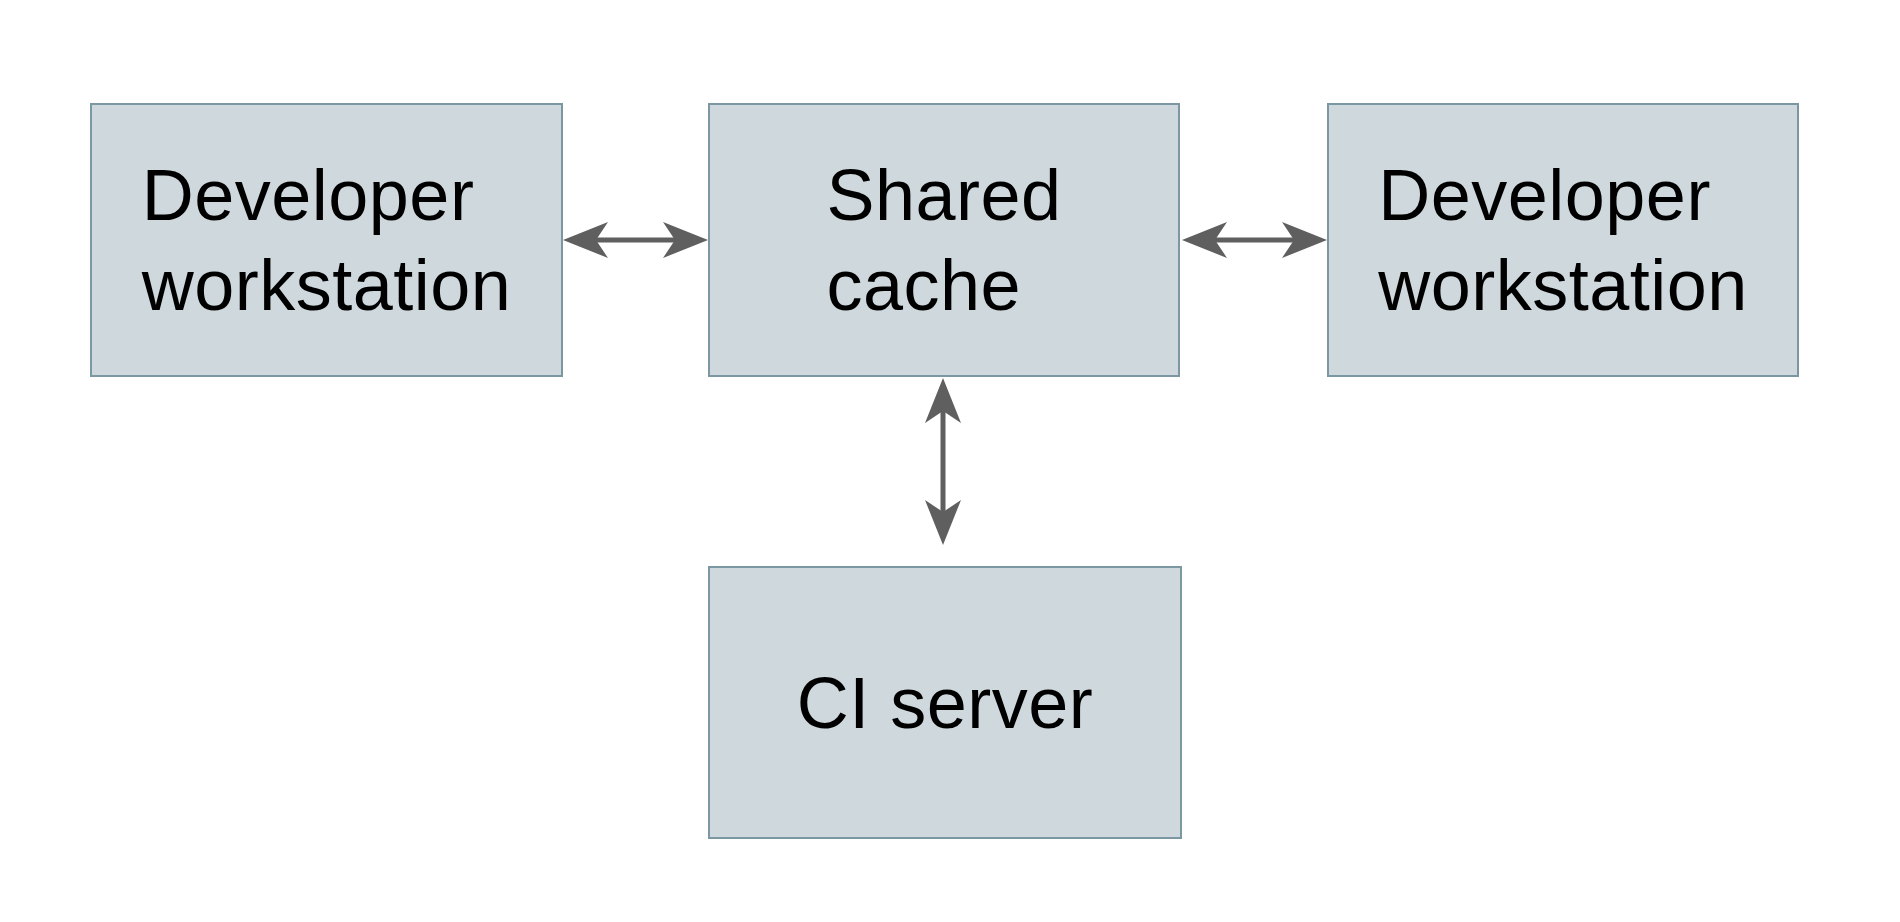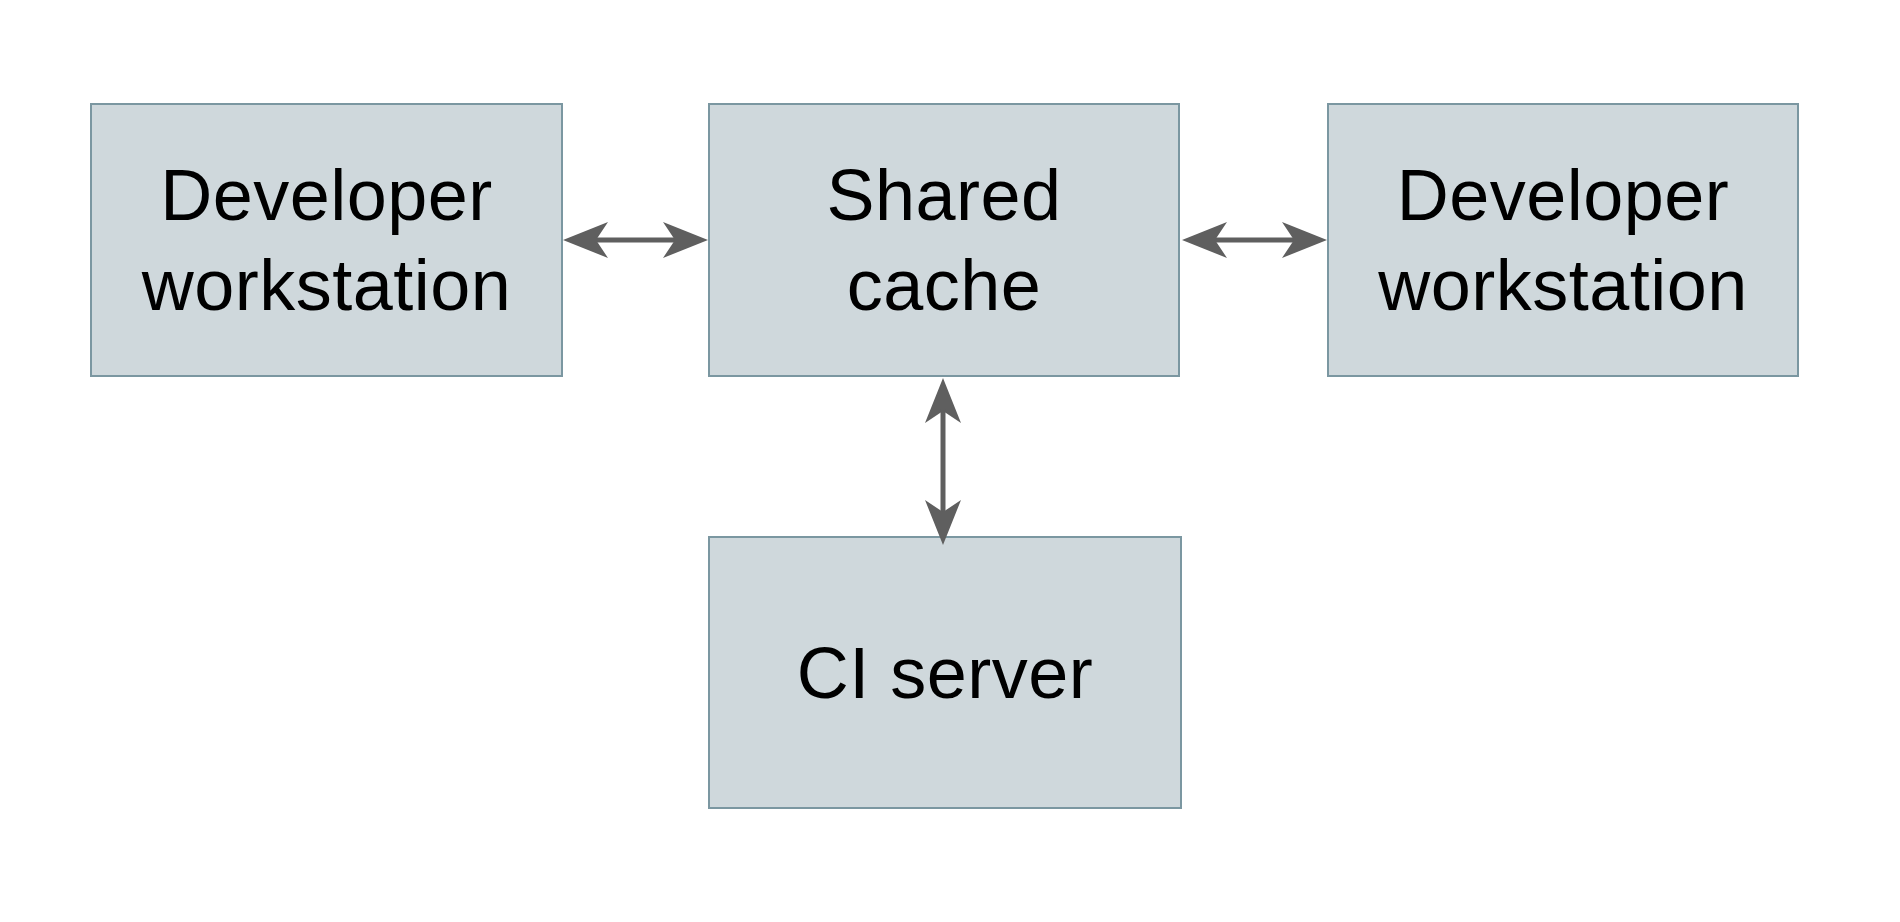--- a/index.html
+++ b/index.html
@@ -24,28 +24,27 @@
     background: var(--node-fill);
     border: 2px solid var(--node-border);
     display: flex;
     align-items: center;
     justify-content: center;
   }
   .node .label {
     font-size: 72px;
     line-height: 90px;
     color: var(--text);
-    text-align: center;
     white-space: pre-line;
     letter-spacing: 0.5px;
   }
   #node-dev-left  { left: 90px;   top: 103px; width: 473px; height: 274px; }
   #node-cache     { left: 708px;  top: 103px; width: 472px; height: 274px; }
   #node-dev-right { left: 1327px; top: 103px; width: 472px; height: 274px; }
-  #node-ci        { left: 708px;  top: 536px; width: 474px; height: 273px; }
+  #node-ci        { left: 708px;  top: 566px; width: 474px; height: 273px; }
   .edge { position: absolute; color: var(--arrow); }
   #edge-left     { left: 563px;  top: 215px; width: 145px; height: 50px; }
   #edge-right    { left: 1182px; top: 215px; width: 145px; height: 50px; }
   #edge-vertical { left: 918px;  top: 378px; width: 50px;  height: 167px; }
   .edge svg { display: block; width: 100%; height: 100%; }
   .edge polygon { fill: currentColor; }
   .edge line { stroke: currentColor; stroke-width: 5; }
 </style>
 </head>
 <body>

